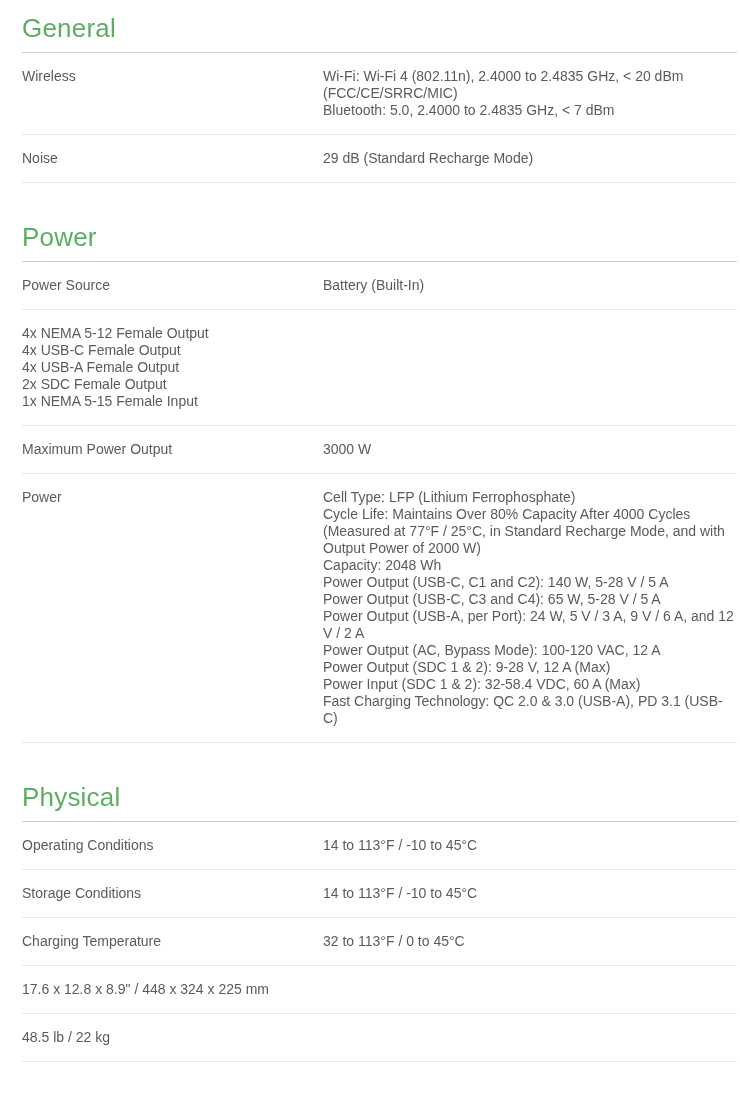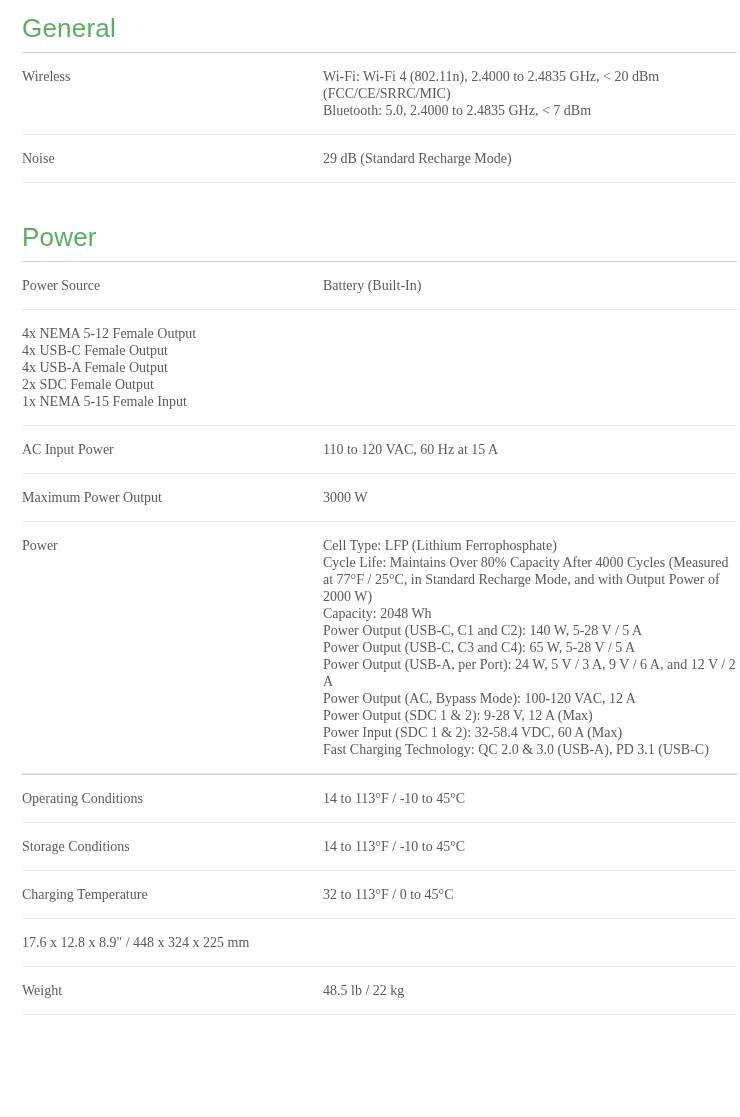--- a/index.html
+++ b/index.html
@@ -38,21 +38,20 @@
     height:0;
     border-top:1px solid var(--section-rule);
     margin:0 3px 0 22px;
   }
   .spec-row{
     display:flex;
     align-items:flex-start;
     margin:0 3px 0 22px;
     padding:15px 0 15px 0;
     border-bottom:1px solid var(--row-rule);
-    font-family:Liberation Serif, serif;
   }
   .spec-label{
     flex:0 0 301px;
     width:301px;
     font-size:14px;
     line-height:17px;
     padding-right:20px;
   }
   .spec-value{
     flex:1 1 auto;
@@ -103,26 +102,20 @@
   <div class="spec-row">
     <div class="spec-value">
             <div class="value-line">4x NEMA 5-12 Female Output</div>
             <div class="value-line">4x USB-C Female Output</div>
             <div class="value-line">4x USB-A Female Output</div>
             <div class="value-line">2x SDC Female Output</div>
             <div class="value-line">1x NEMA 5-15 Female Input</div>
           </div>
   </div>
 
-  <div class="spec-row">
-    <div class="spec-label">AC Input Power</div>
-    <div class="spec-value">
-            <div class="value-line">110 to 120 VAC, 60 Hz at 15 A</div>
-          </div>
-  </div>
 
   <div class="spec-row">
     <div class="spec-label">Maximum Power Output</div>
     <div class="spec-value">
             <div class="value-line">3000 W</div>
           </div>
   </div>
 
   <div class="spec-row">
     <div class="spec-label">Power</div>
@@ -136,20 +129,21 @@
             <div class="value-line">Power Output (AC, Bypass Mode): 100-120 VAC, 12 A</div>
             <div class="value-line">Power Output (SDC 1 &amp; 2): 9-28 V, 12 A (Max)</div>
             <div class="value-line">Power Input (SDC 1 &amp; 2): 32-58.4 VDC, 60 A (Max)</div>
             <div class="value-line">Fast Charging Technology: QC 2.0 &amp; 3.0 (USB-A), PD 3.1 (USB-C)</div>
           </div>
   </div>
 </div>
   </section>
 
   <section class="spec-section">
+    <h2 class="section-title">Physical</h2>
     <div class="section-rule"></div>
     <div class="rows">
   <div class="spec-row">
     <div class="spec-label">Operating Conditions</div>
     <div class="spec-value">
             <div class="value-line">14 to 113°F / -10 to 45°C</div>
           </div>
   </div>
 
   <div class="spec-row">
@@ -166,20 +160,19 @@
           </div>
   </div>
 
   <div class="spec-row">
     <div class="spec-value">
             <div class="value-line">17.6 x 12.8 x 8.9" / 448 x 324 x 225 mm</div>
           </div>
   </div>
 
   <div class="spec-row">
-    <div class="spec-label">Weight</div>
     <div class="spec-value">
             <div class="value-line">48.5 lb / 22 kg</div>
           </div>
   </div>
 </div>
   </section>
 </main>
 
 </body></html>

